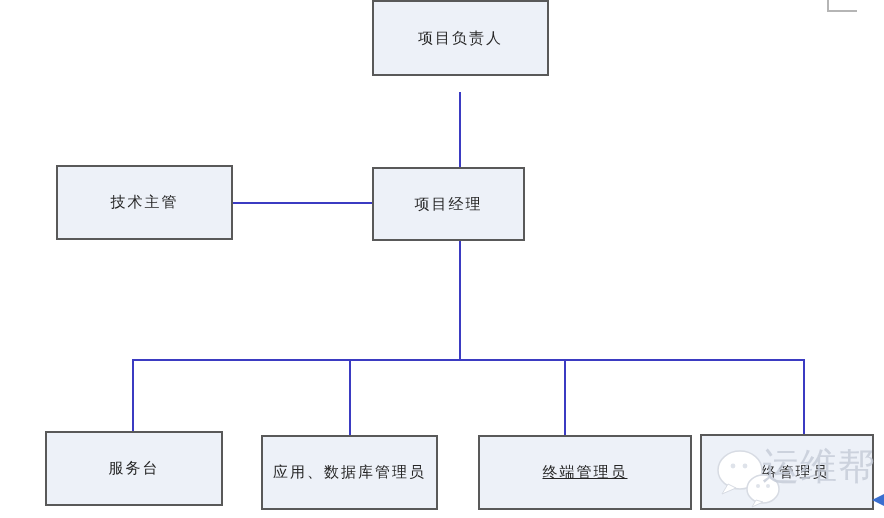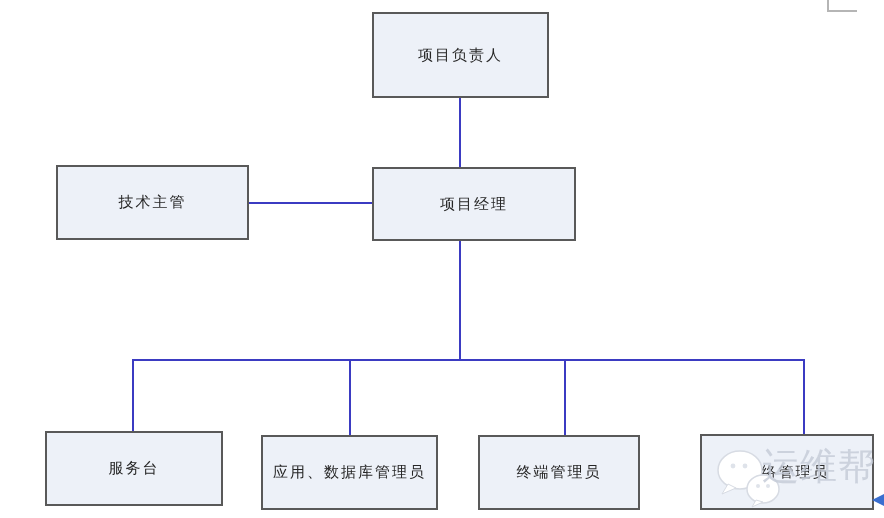--- a/index.html
+++ b/index.html
@@ -31,26 +31,26 @@
   }
   .connector {
     position: absolute;
     background: #3b3bc2;
     z-index: 1;
   }
   .connector.h { height: 2px; }
   .connector.v { width: 2px; }
 
   
-  .n-leader   { left: 372px; top: 12px;  width: 177px; height: 86px; }
-  .n-tech     { left: 56px;  top: 165px; width: 193px; height: 75px; }
-  .n-manager  { left: 372px; top: 167px; width: 204px; height: 74px; }
+  .n-leader   { left: 372px; top: 0;  width: 177px; height: 76px; }
+  .n-tech     { left: 56px;  top: 165px; width: 177px; height: 75px; }
+  .n-manager  { left: 372px; top: 167px; width: 153px; height: 74px; }
   .n-service  { left: 45px;  top: 431px; width: 178px; height: 75px; }
   .n-appdb    { left: 261px; top: 435px; width: 177px; height: 75px; text-align: right; }
-  .n-terminal { left: 478px; top: 435px; width: 162px; height: 75px; }
+  .n-terminal { left: 478px; top: 435px; width: 214px; height: 75px; text-decoration: underline; }
   .n-network  { left: 700px; top: 434px; width: 174px; height: 76px; }
 
   
   .c-top-v     { left: 459px; top: 92px;  height: 75px; }
   .c-tech-h    { left: 233px; top: 202px; width: 139px; }
   .c-mid-v     { left: 459px; top: 241px; height: 119px; }
   .c-dist-h    { left: 132px; top: 359px; width: 673px; }
   .c-drop1-v   { left: 132px; top: 359px; height: 76px; }
   .c-drop2-v   { left: 349px; top: 359px; height: 76px; }
   .c-drop3-v   { left: 564px; top: 359px; height: 76px; }

